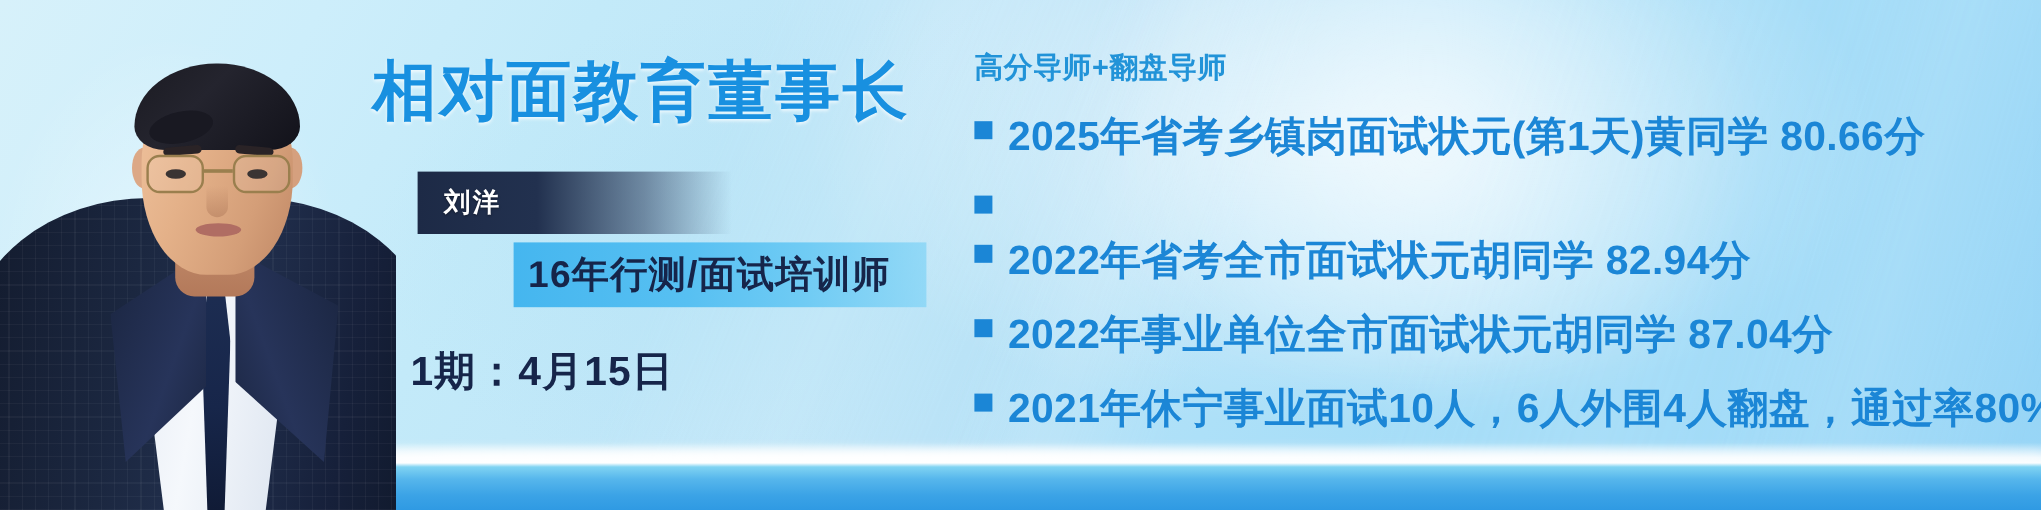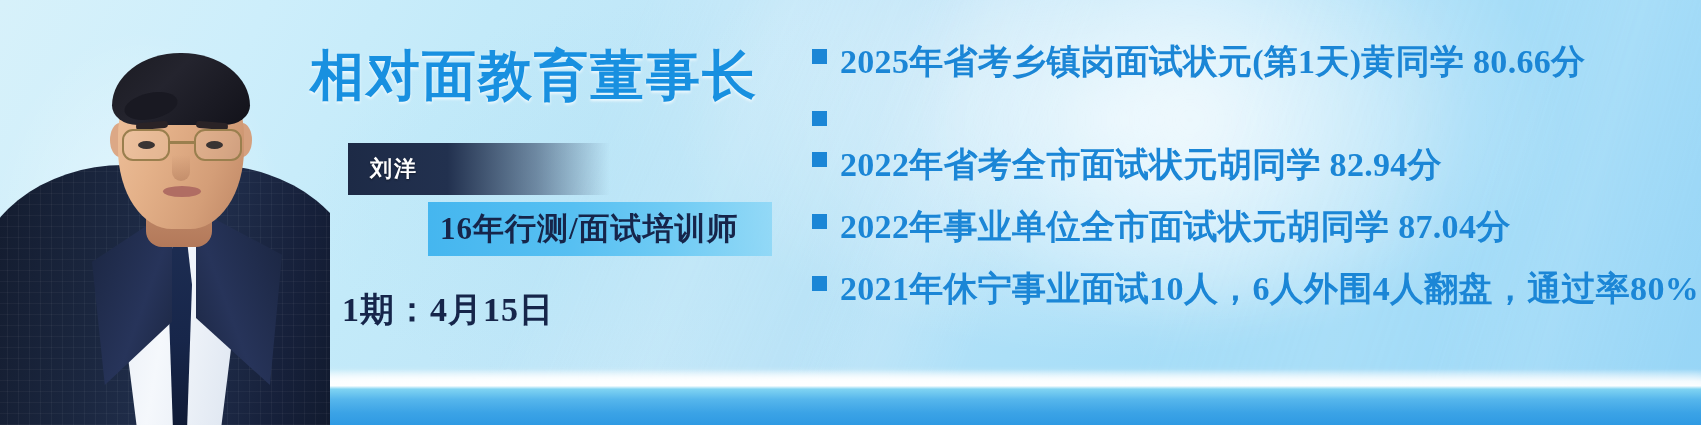--- a/index.html
+++ b/index.html
@@ -4,21 +4,21 @@
 <title>相对面教育董事长 刘洋</title>
 <style>
   html,body{margin:0;padding:0;background:#ffffff;}
   *{box-sizing:border-box;}
 
   .banner{
     position:relative;
     width:1701px;
     height:425px;
     overflow:hidden;
-    font-family:Liberation Serif, serif;
+    font-family:Liberation Sans, sans-serif;
     background:
       radial-gradient(ellipse 620px 330px at 1120px 120px, rgba(255,255,255,0.55) 0%, rgba(255,255,255,0.25) 40%, rgba(255,255,255,0) 72%),
       radial-gradient(ellipse 540px 300px at 690px 210px, rgba(178,226,245,0.55) 0%, rgba(178,226,245,0.0) 70%),
       linear-gradient(118deg,
         #d7f1fa 0%,
         #cdeefb 14%,
         #c3eaf9 26%,
         #bfe6f8 38%,
         #b9e2f7 50%,
         #ade0f8 62%,
@@ -161,20 +161,21 @@
     <span class="name-text">刘洋</span>
   </div>
 
   <div class="role-band">
     <span class="role-text">16年行测/面试培训师</span>
   </div>
 
   <div class="session">1期：4月15日</div>
 
   <div class="right-col">
+    <div class="tagline">高分导师+翻盘导师</div>
     <ul class="ach-list">
       <li class="ach-item">
         <span class="ach-bullet"></span>
         <span class="ach-text">2025年省考乡镇岗面试状元(第1天)黄同学 80.66分</span>
       </li>
       <li class="ach-item">
         <span class="ach-bullet"></span>
       </li>
       <li class="ach-item">
         <span class="ach-bullet"></span>

